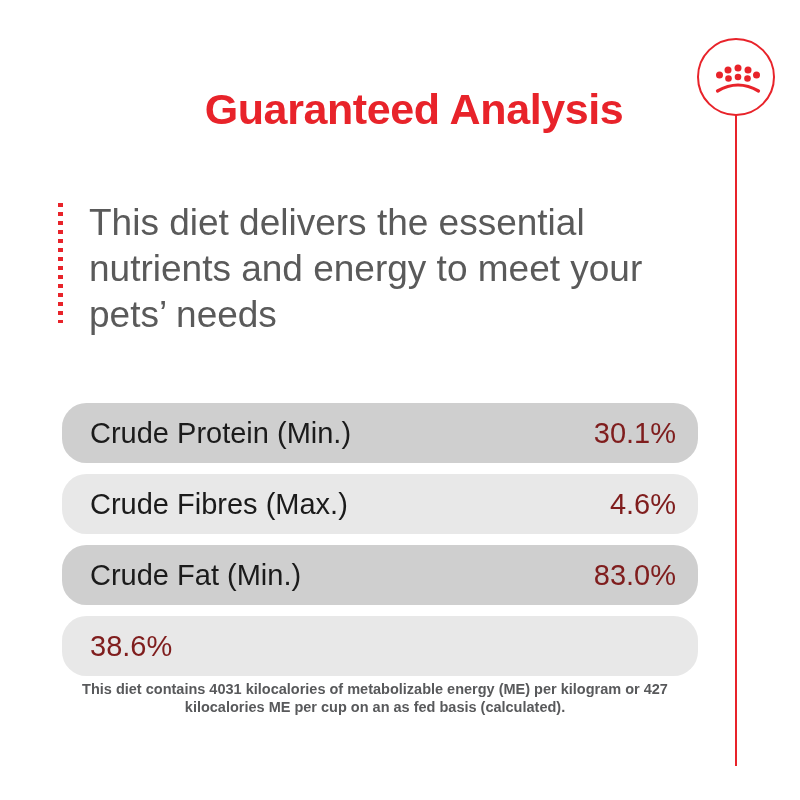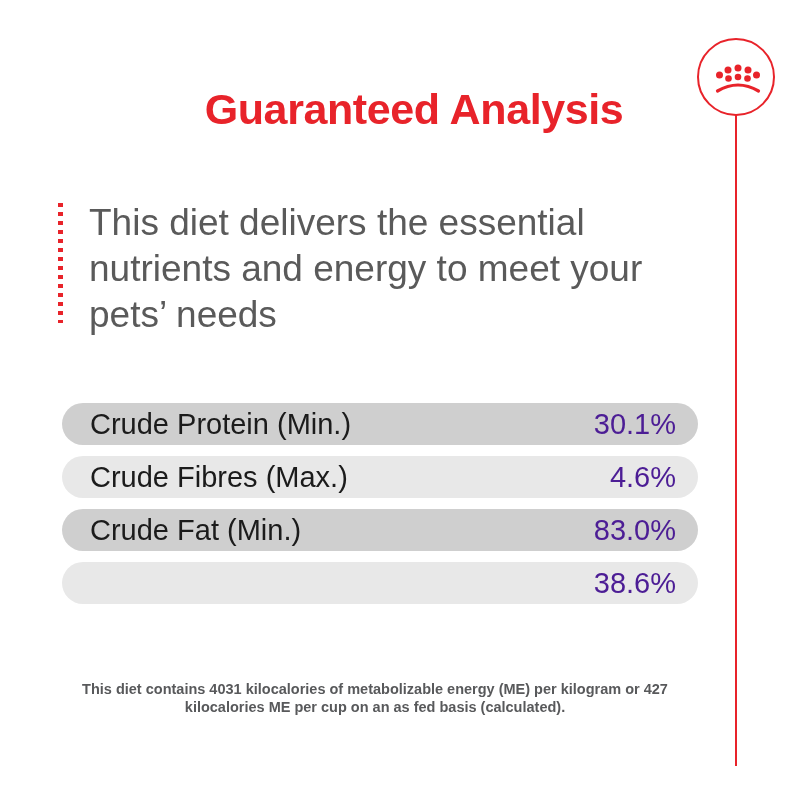--- a/index.html
+++ b/index.html
@@ -104,41 +104,40 @@
 
   
   .rows {
     position: absolute;
     top: 403px;
     left: 62px;
     width: 636px;
   }
   .row {
     position: relative;
-    height: 42px;
+    height: 60px;
     border-radius: 24.5px;
     margin-bottom: 11px;
     display: flex;
     align-items: center;
     box-sizing: border-box;
     padding: 0 22px 0 28px;
-    justify-content: flex-end;
   }
   .row.shade-dark  { background: #cfcfcf; }
   .row.shade-light { background: #e8e8e8; }
   .row-label {
     flex: 1 1 auto;
     color: #1b1b1b;
     font-size: 29px;
     line-height: 1;
     white-space: nowrap;
   }
   .row-value {
     flex: 0 0 auto;
-    color: #4c1d95;
+    color: #7f1d1d;
     font-size: 29px;
     line-height: 1;
     text-align: right;
     white-space: nowrap;
   }
 
   
   .footnote {
     position: absolute;
     top: 680px;

